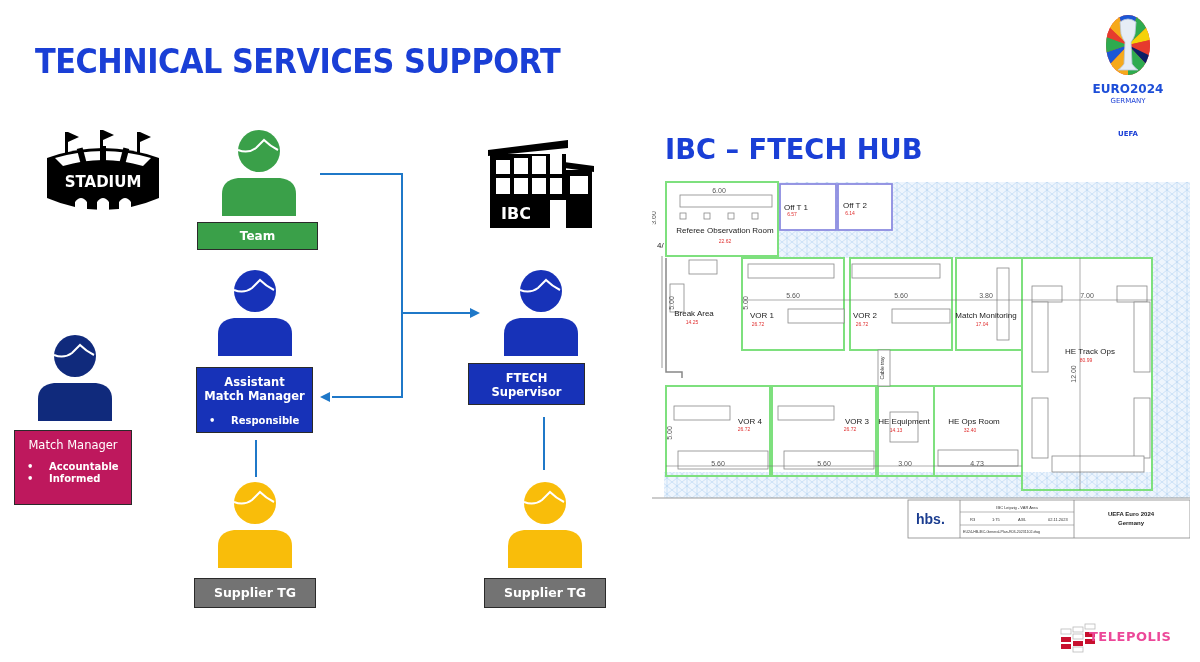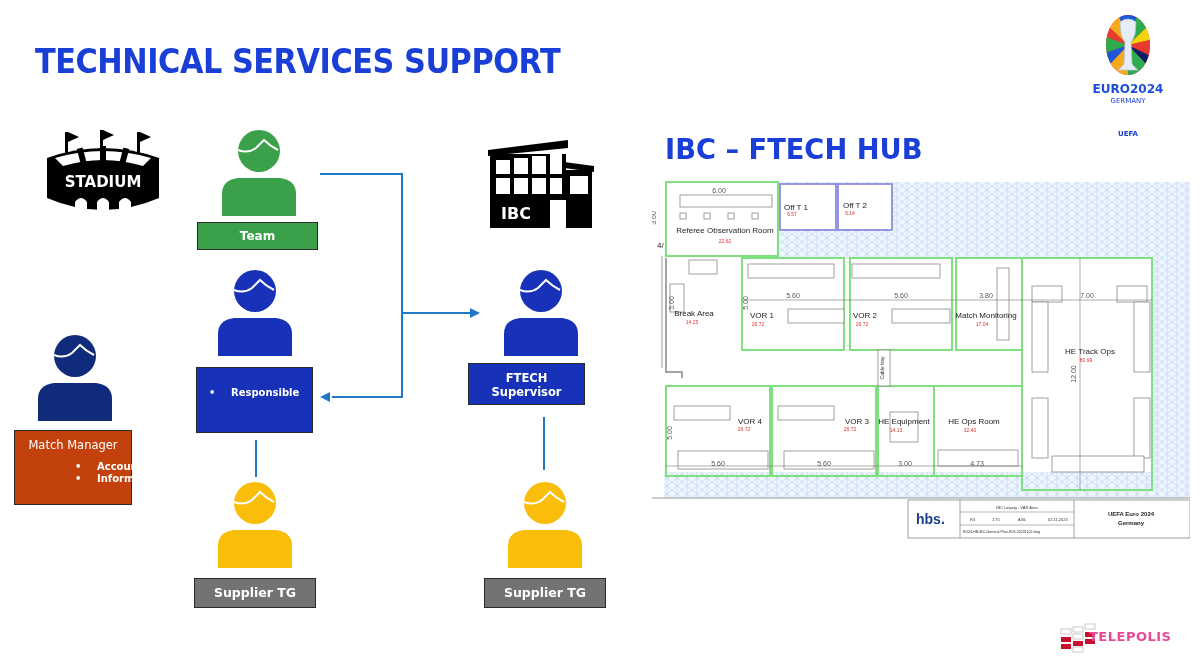--- a/index.html
+++ b/index.html
@@ -3,21 +3,21 @@
 <meta charset="utf-8">
 <style>
   html, body { margin:0; padding:0; background:#ffffff; }
   body { width:1200px; height:662px; position:relative; overflow:hidden; font-family:"Liberation Sans", sans-serif; }
   .abs { position:absolute; }
   .title { left:35px; top:42px; font-size:33px; font-weight:bold; color:#1a3fd6; letter-spacing:-0.5px; font-family:"DejaVu Sans", sans-serif; transform:scaleX(0.92); transform-origin:left; }
   .subtitle { left:665px; top:132px; font-size:29px; font-weight:bold; color:#1a3fd6; font-family:"DejaVu Sans", sans-serif; transform:scaleX(0.94); transform-origin:left; }
   .box { position:absolute; border:1.5px solid #2a2a2a; color:#fff; font-family:"DejaVu Sans", sans-serif; font-weight:bold; text-align:center; box-sizing:border-box; }
   .box.green { background:#3aa049; }
   .box.blue { background:#1732b8; }
-  .box.navy { background:#c2410c; }
+  .box.navy { background:#be185d; }
   .box.yellow { background:#737373; }
   .box .lbl { font-size:12px; display:block; }
   .bullets { list-style:none; margin:6px 0 0 0; padding:0; text-align:left; font-size:10px; }
   .bullets li { position:relative; padding-left:34px; line-height:12px; }
   .bullets li::before { content:"•"; position:absolute; left:12px; }
   .person { position:absolute; }
   svg text { font-family:"DejaVu Sans", sans-serif; }
   .plan { position:absolute; left:652px; top:178px; width:538px; height:370px; }
   .plan text { font-family:"Liberation Sans", sans-serif; }
 </style>
@@ -128,35 +128,36 @@
 </div>
 
 <div class="person" style="left:214px;top:268px;">
   <svg width="82" height="90" viewBox="0 0 82 90">
       <circle cx="41" cy="23" r="21" fill="#1732b8"></circle>
       <path d="M20 22 Q30 26 38 20 L46 12 Q52 18 60 22" stroke="#fff" stroke-width="2" fill="none"></path>
       <path d="M4 88 L4 66 Q4 52 20 50 L62 50 Q78 52 78 66 L78 88 Z" fill="#1732b8"></path>
     </svg>
 </div>
 <div class="box blue" style="left:196px;top:367px;width:117px;height:66px;padding-top:7px;">
+  <span class="lbl" style="font-size:11.5px;line-height:14px;padding:0 6px;">Assistant Match Manager</span>
   <ul class="bullets" style="margin-top:12px;">
     <li>Responsible</li>
   </ul>
 </div>
 
 <div class="person" style="left:34px;top:333px;">
   <svg width="82" height="90" viewBox="0 0 82 90">
       <circle cx="41" cy="23" r="21" fill="#102a7c"></circle>
       <path d="M20 22 Q30 26 38 20 L46 12 Q52 18 60 22" stroke="#fff" stroke-width="2" fill="none"></path>
       <path d="M4 88 L4 66 Q4 52 20 50 L62 50 Q78 52 78 66 L78 88 Z" fill="#102a7c"></path>
     </svg>
 </div>
 <div class="box navy" style="left:14px;top:430px;width:118px;height:75px;padding-top:7px;">
   <span class="lbl" style="font-size:11.5px;font-weight:normal;">Match Manager</span>
-  <ul class="bullets" style="margin-top:9px;margin-left:48px;">
+  <ul class="bullets" style="margin-top:9px;">
     <li>Accountable</li>
     <li>Informed</li>
   </ul>
 </div>
 
 <div class="person" style="left:500px;top:268px;">
   <svg width="82" height="90" viewBox="0 0 82 90">
       <circle cx="41" cy="23" r="21" fill="#1732b8"></circle>
       <path d="M20 22 Q30 26 38 20 L46 12 Q52 18 60 22" stroke="#fff" stroke-width="2" fill="none"></path>
       <path d="M4 88 L4 66 Q4 52 20 50 L62 50 Q78 52 78 66 L78 88 Z" fill="#1732b8"></path>

